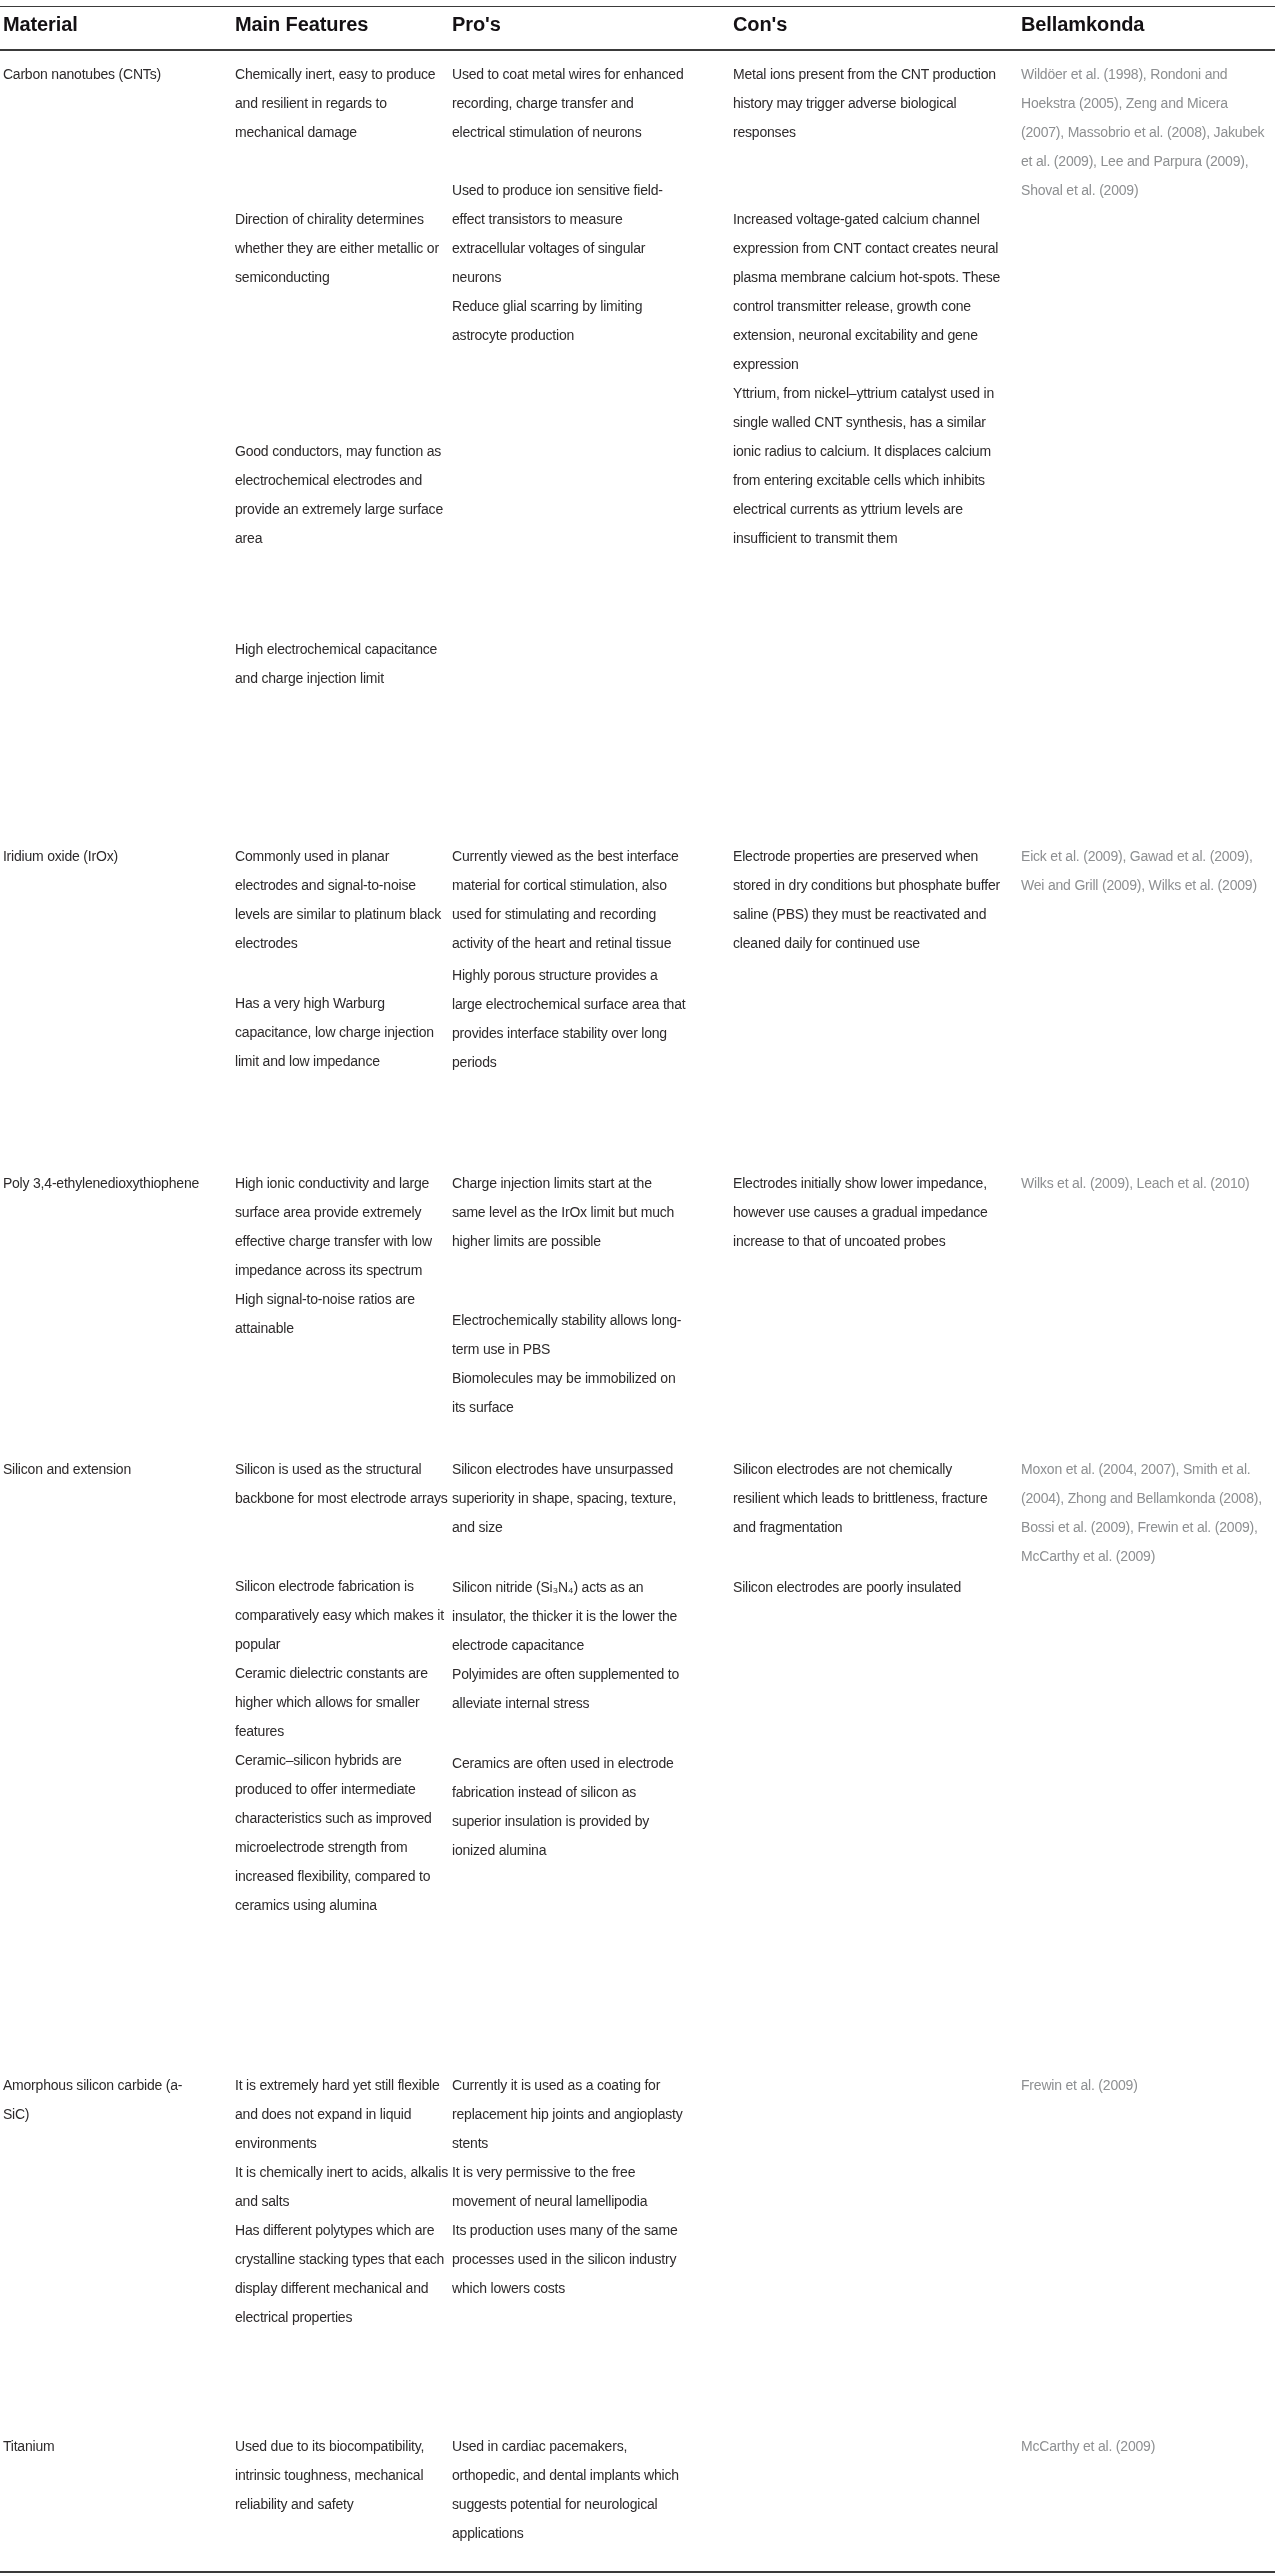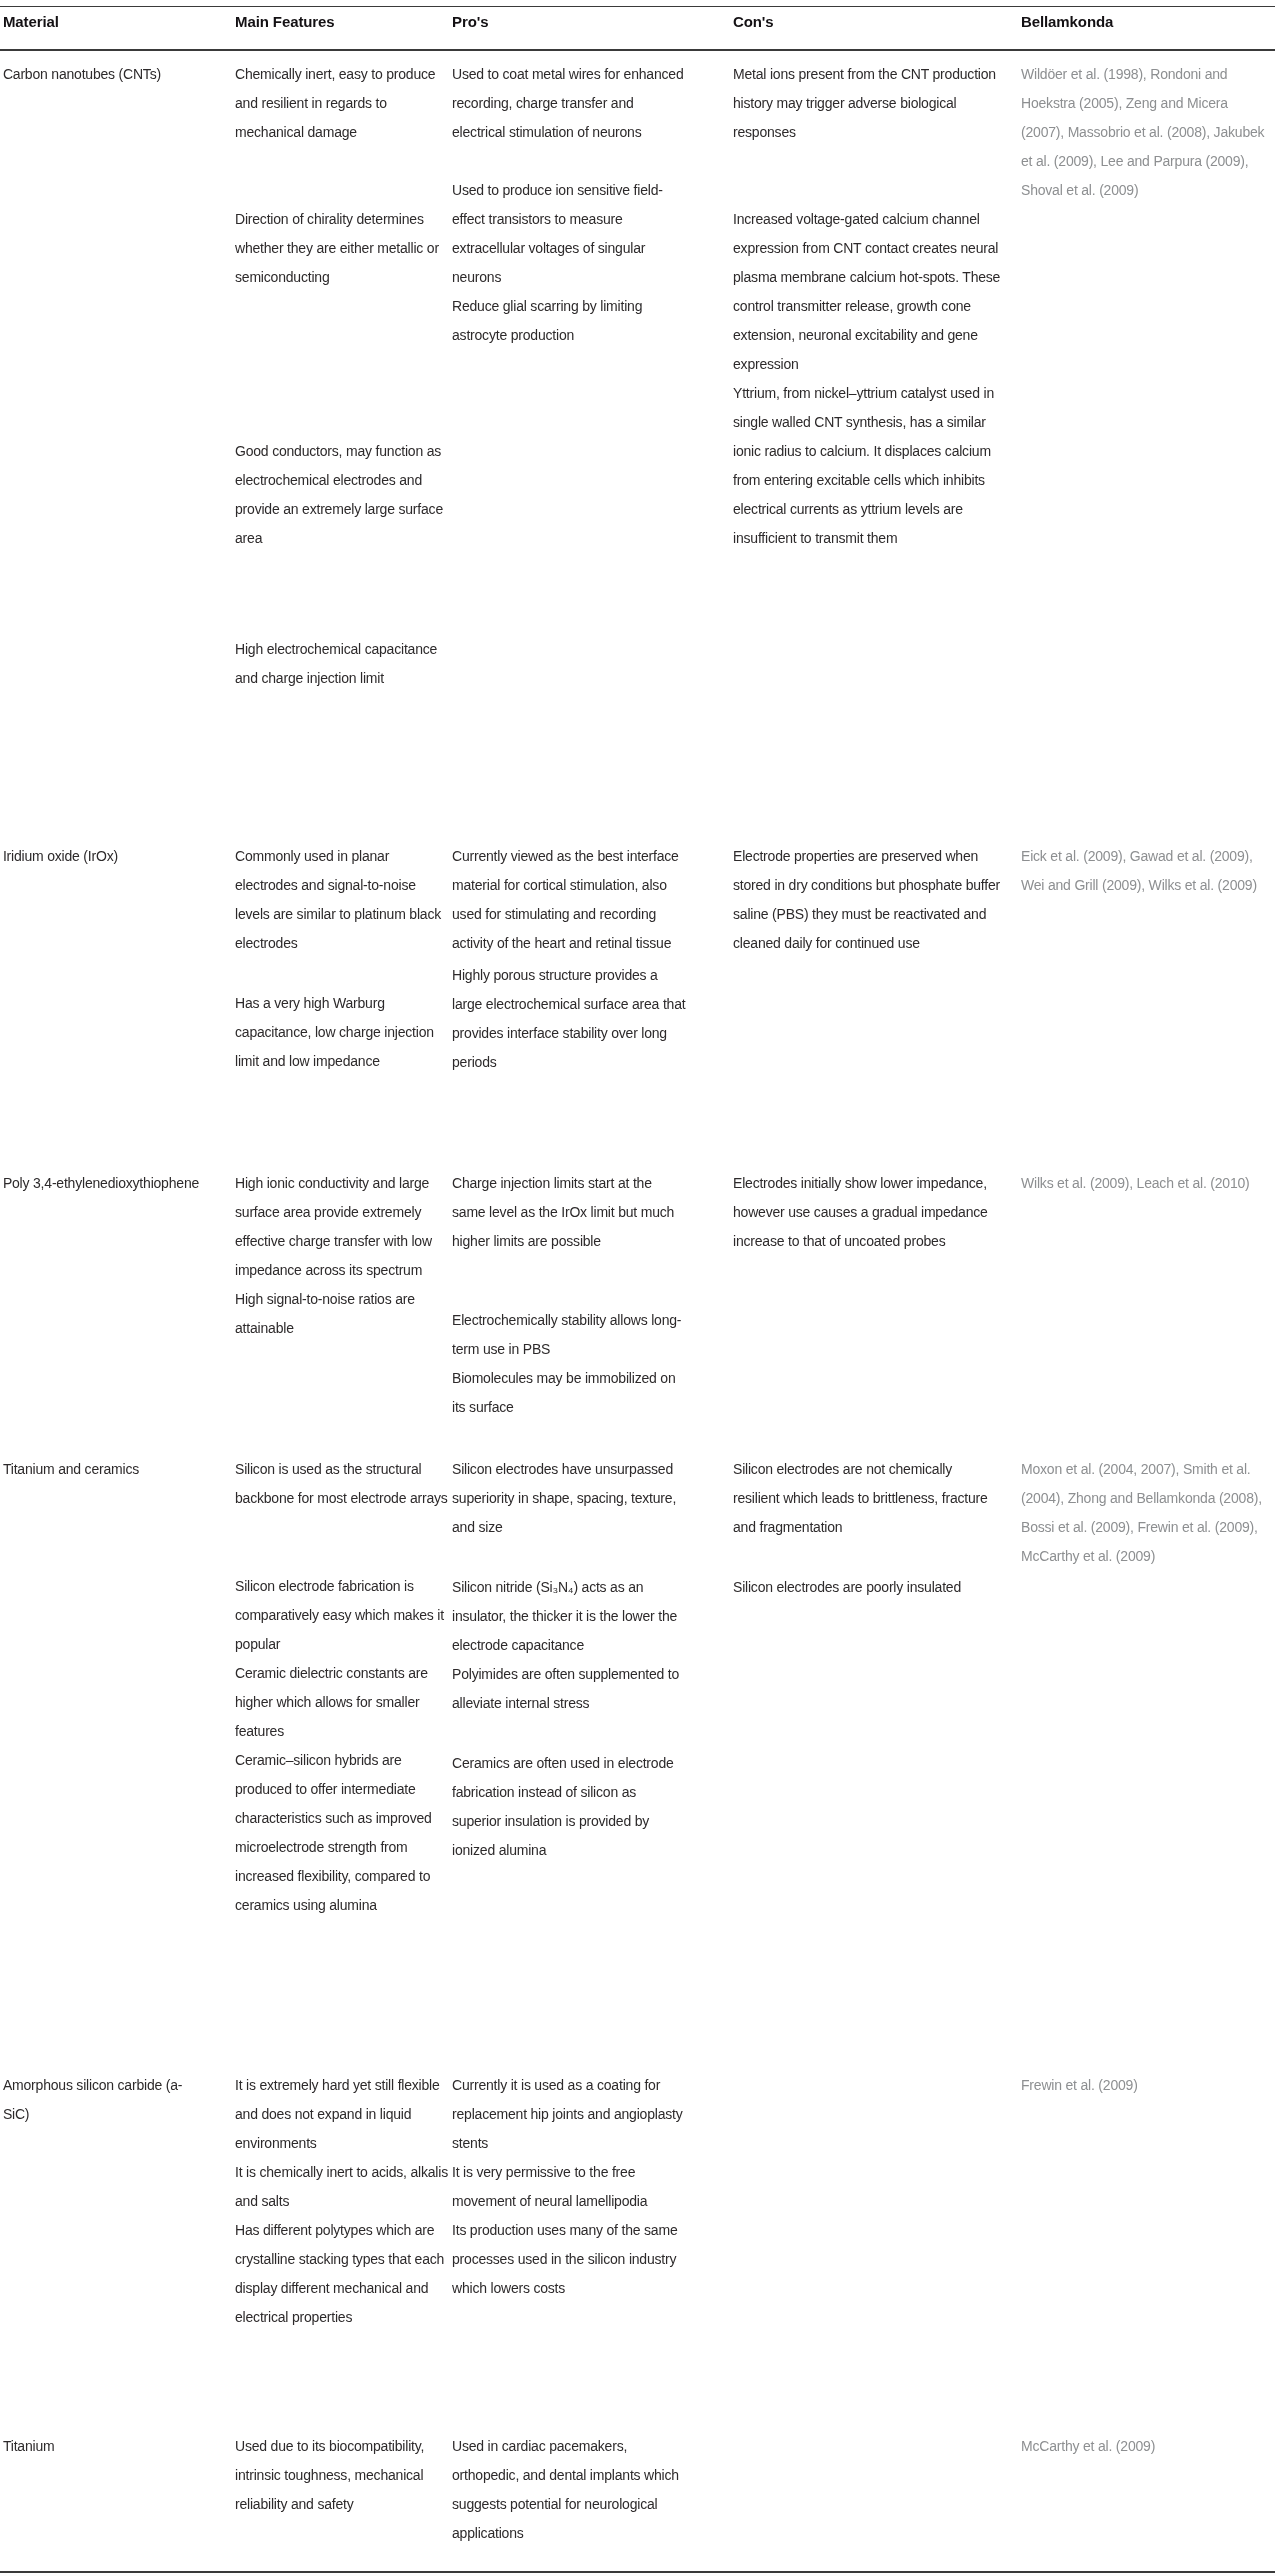--- a/index.html
+++ b/index.html
@@ -21,21 +21,21 @@
     background: #3a3a3a;
   }
   .rule-top { top: 5.8px; }
   .rule-header { top: 49px; }
   .rule-bottom { top: 2571px; }
 
   .thead { position: absolute; top: 13px; left: 0; width: 1276px; }
   .th {
     position: absolute;
     top: 0;
-    font-size: 15px;
+    font-size: 20px;
     font-weight: bold;
     color: #141114;
     letter-spacing: -0.1px;
     white-space: nowrap;
   }
 
   .trow { position: absolute; left: 0; width: 1276px; }
   .cell {
     position: absolute;
     top: 0;
@@ -149,21 +149,21 @@
     <div class="cell c-cons">
       <p>Electrodes initially show lower impedance, however use causes a gradual impedance increase to that of uncoated probes</p>
     </div>
     <div class="cell c-refs">
       <p class="refs-text">Wilks et al. (2009), Leach et al. (2010)</p>
     </div>
   </div>
 
   <div class="trow row-si">
     <div class="cell c-material">
-      <p>Titanium and ceramics</p>
+      <p>Silicon and extension</p>
     </div>
     <div class="cell c-main">
       <p>Silicon is used as the structural backbone for most electrode arrays</p>
       <p class="mt81">Silicon electrode fabrication is comparatively easy which makes it popular</p>
       <p>Ceramic dielectric constants are higher which allows for smaller features</p>
       <p>Ceramic–silicon hybrids are produced to offer intermediate characteristics such as improved microelectrode strength from increased flexibility, compared to ceramics using alumina</p>
     </div>
     <div class="cell c-pros">
       <p>Silicon electrodes have unsurpassed superiority in shape, spacing, texture, and size</p>
       <p class="mt42">Silicon nitride (Si₃N₄) acts as an insulator, the thicker it is the lower the electrode capacitance</p>

